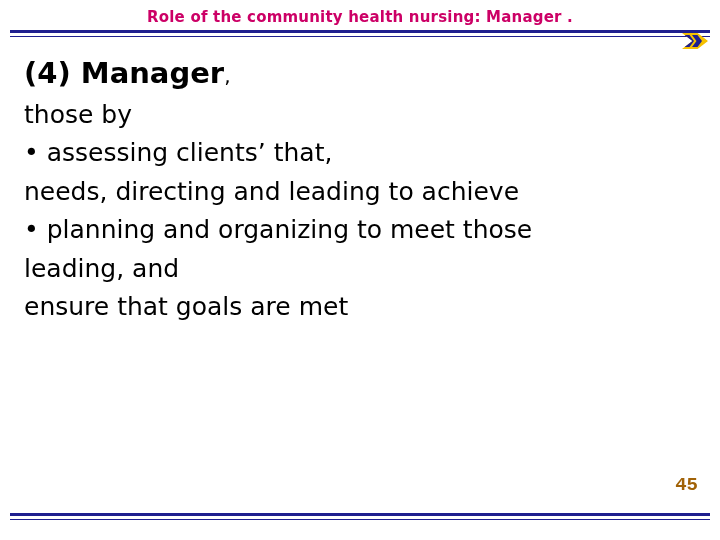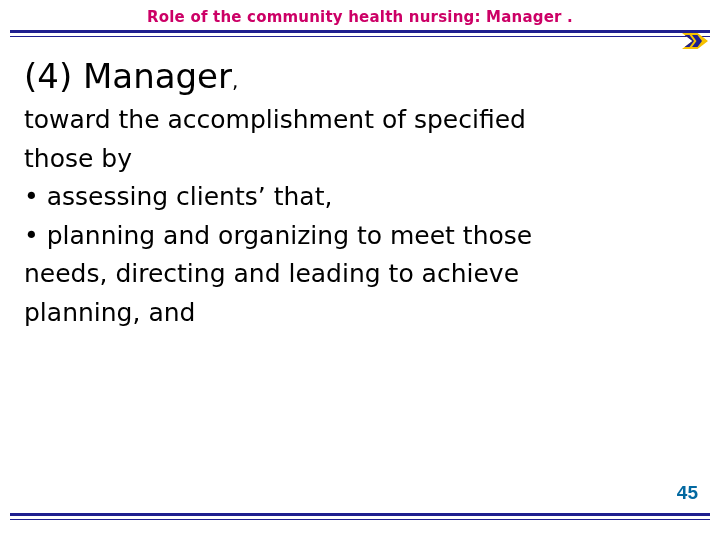--- a/index.html
+++ b/index.html
@@ -76,21 +76,22 @@
     top: 58px;
     width: 680px;
   }
   .heading-line {
     font-family: "DejaVu Sans", sans-serif;
     color: #000000;
     margin: 0 0 6px 0;
     line-height: 1.1;
   }
   .heading-main {
-    font-size: 34px;
+    font-size: 29px;
+    font-weight: bold;
   }
   .heading-sub {
     font-size: 20px;
   }
   .para {
     font-family: "DejaVu Sans", sans-serif;
     font-size: 25px;
     color: #000000;
     line-height: 1.54;
     margin: 0;
@@ -109,24 +110,24 @@
     height: 0;
     border-top: 3px solid #1F1F8F;
   }
   .footer-rule.thin {
     bottom: 20px;
     border-top: 1px solid #1F1F8F;
   }
   .page-number {
     position: absolute;
     right: 22px;
-    bottom: 36px;
-    font-family: Liberation Sans, sans-serif;
+    bottom: 44px;
+    font-family: Liberation Mono, monospace;
     font-size: 19px;
-    color: #0369a1;
+    color: #a16207;
     font-weight: bold;
   }
 </style>
 </head>
 <body>
 
 <div class="slide">
 
   <div class="header-title">Role of the community health nursing: Manager  .</div>
   <div class="header-rule"></div>
@@ -134,26 +135,26 @@
   <div class="header-marker">
     <span class="chev"></span>
     <span class="chev two"></span>
   </div>
 
   <div class="content">
     <div class="heading-line">
       <span class="heading-main">(4) Manager</span><span class="heading-sub">,</span>
     </div>
     <div class="para">
-      <span class="ln">toward the accomplishment of specified</span>
       <span class="ln">those by</span>
       <span class="ln">• assessing clients’ that,</span>
+      <span class="ln">needs, directing and leading to achieve</span>
       <span class="ln">• planning and organizing to meet those</span>
-      <span class="ln">needs, directing and leading to achieve</span>
-      <span class="ln">planning, and</span>
+      <span class="ln">leading, and</span>
+      <span class="ln">ensure that goals are met</span>
     </div>
   </div>
 
   <div class="footer-rule"></div>
   <div class="footer-rule thin"></div>
   <div class="page-number">45</div>
 
 </div>
 
 </body></html>

